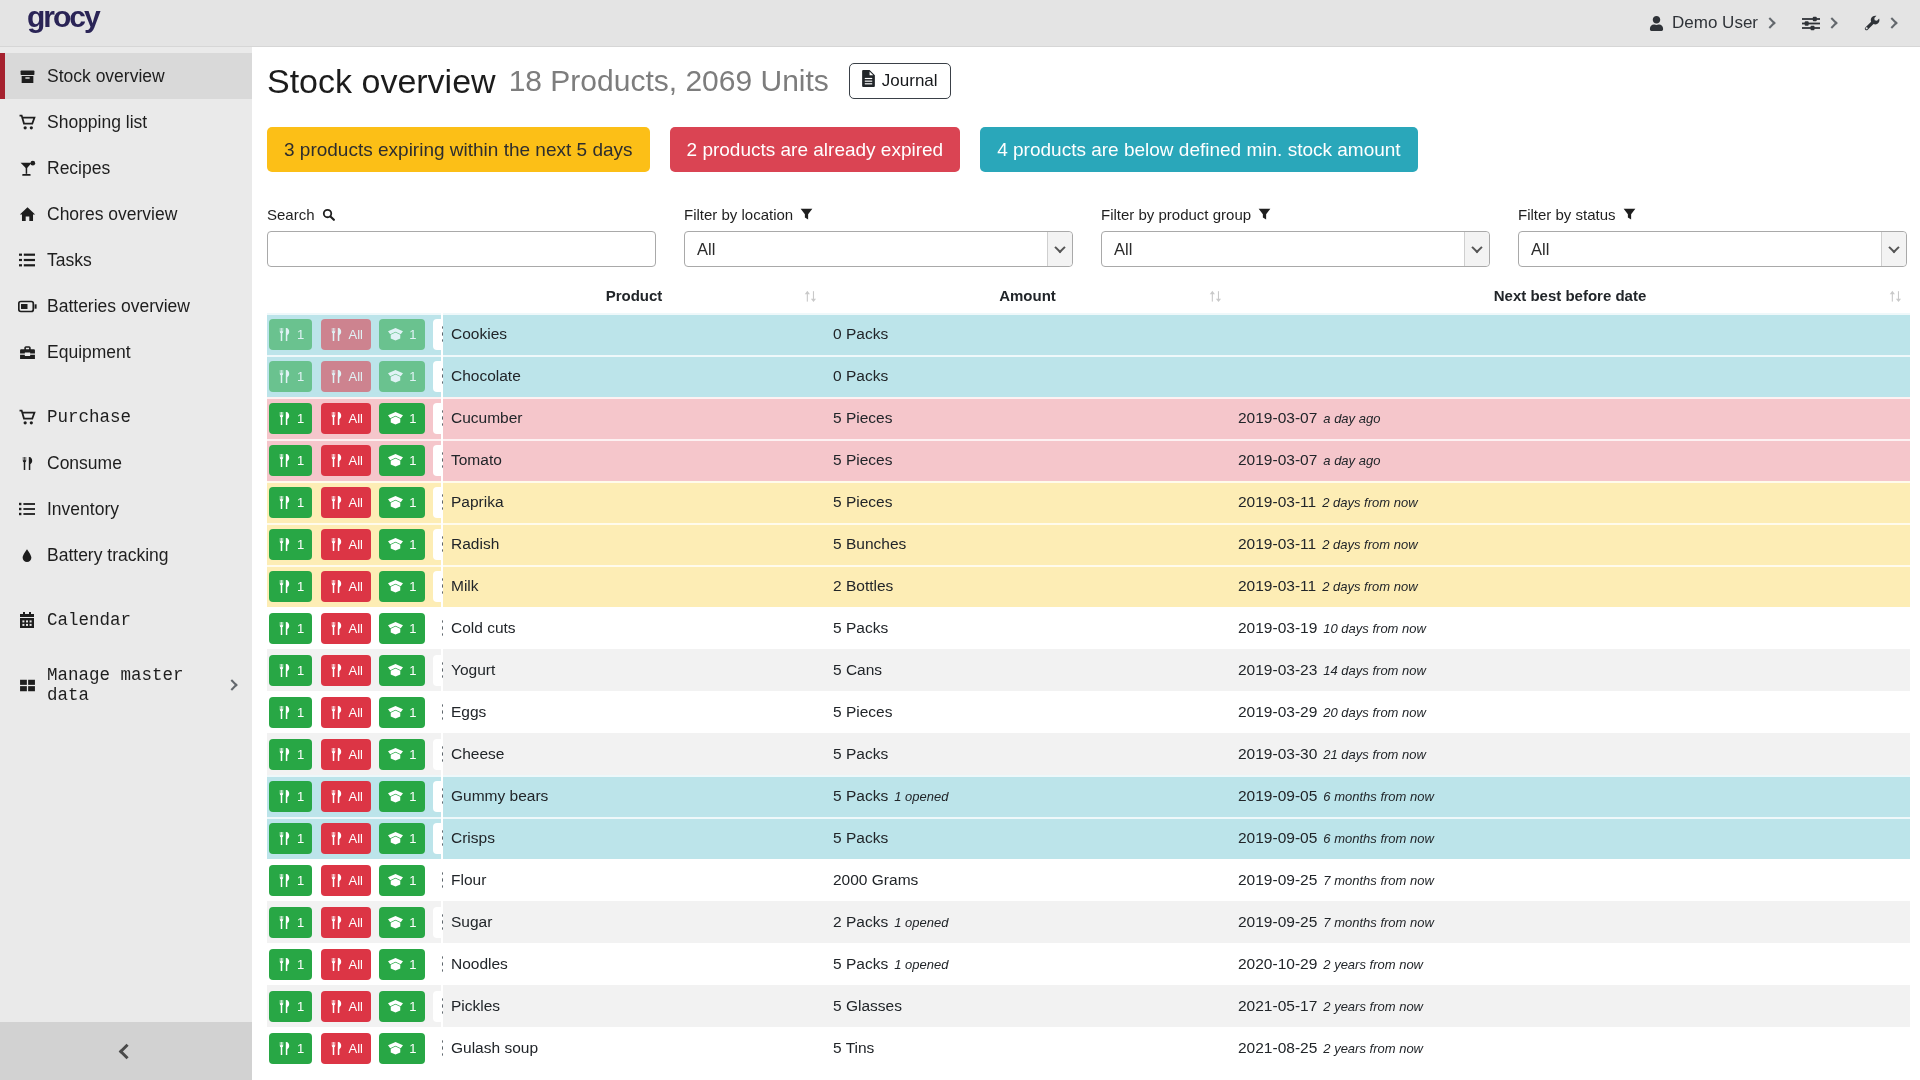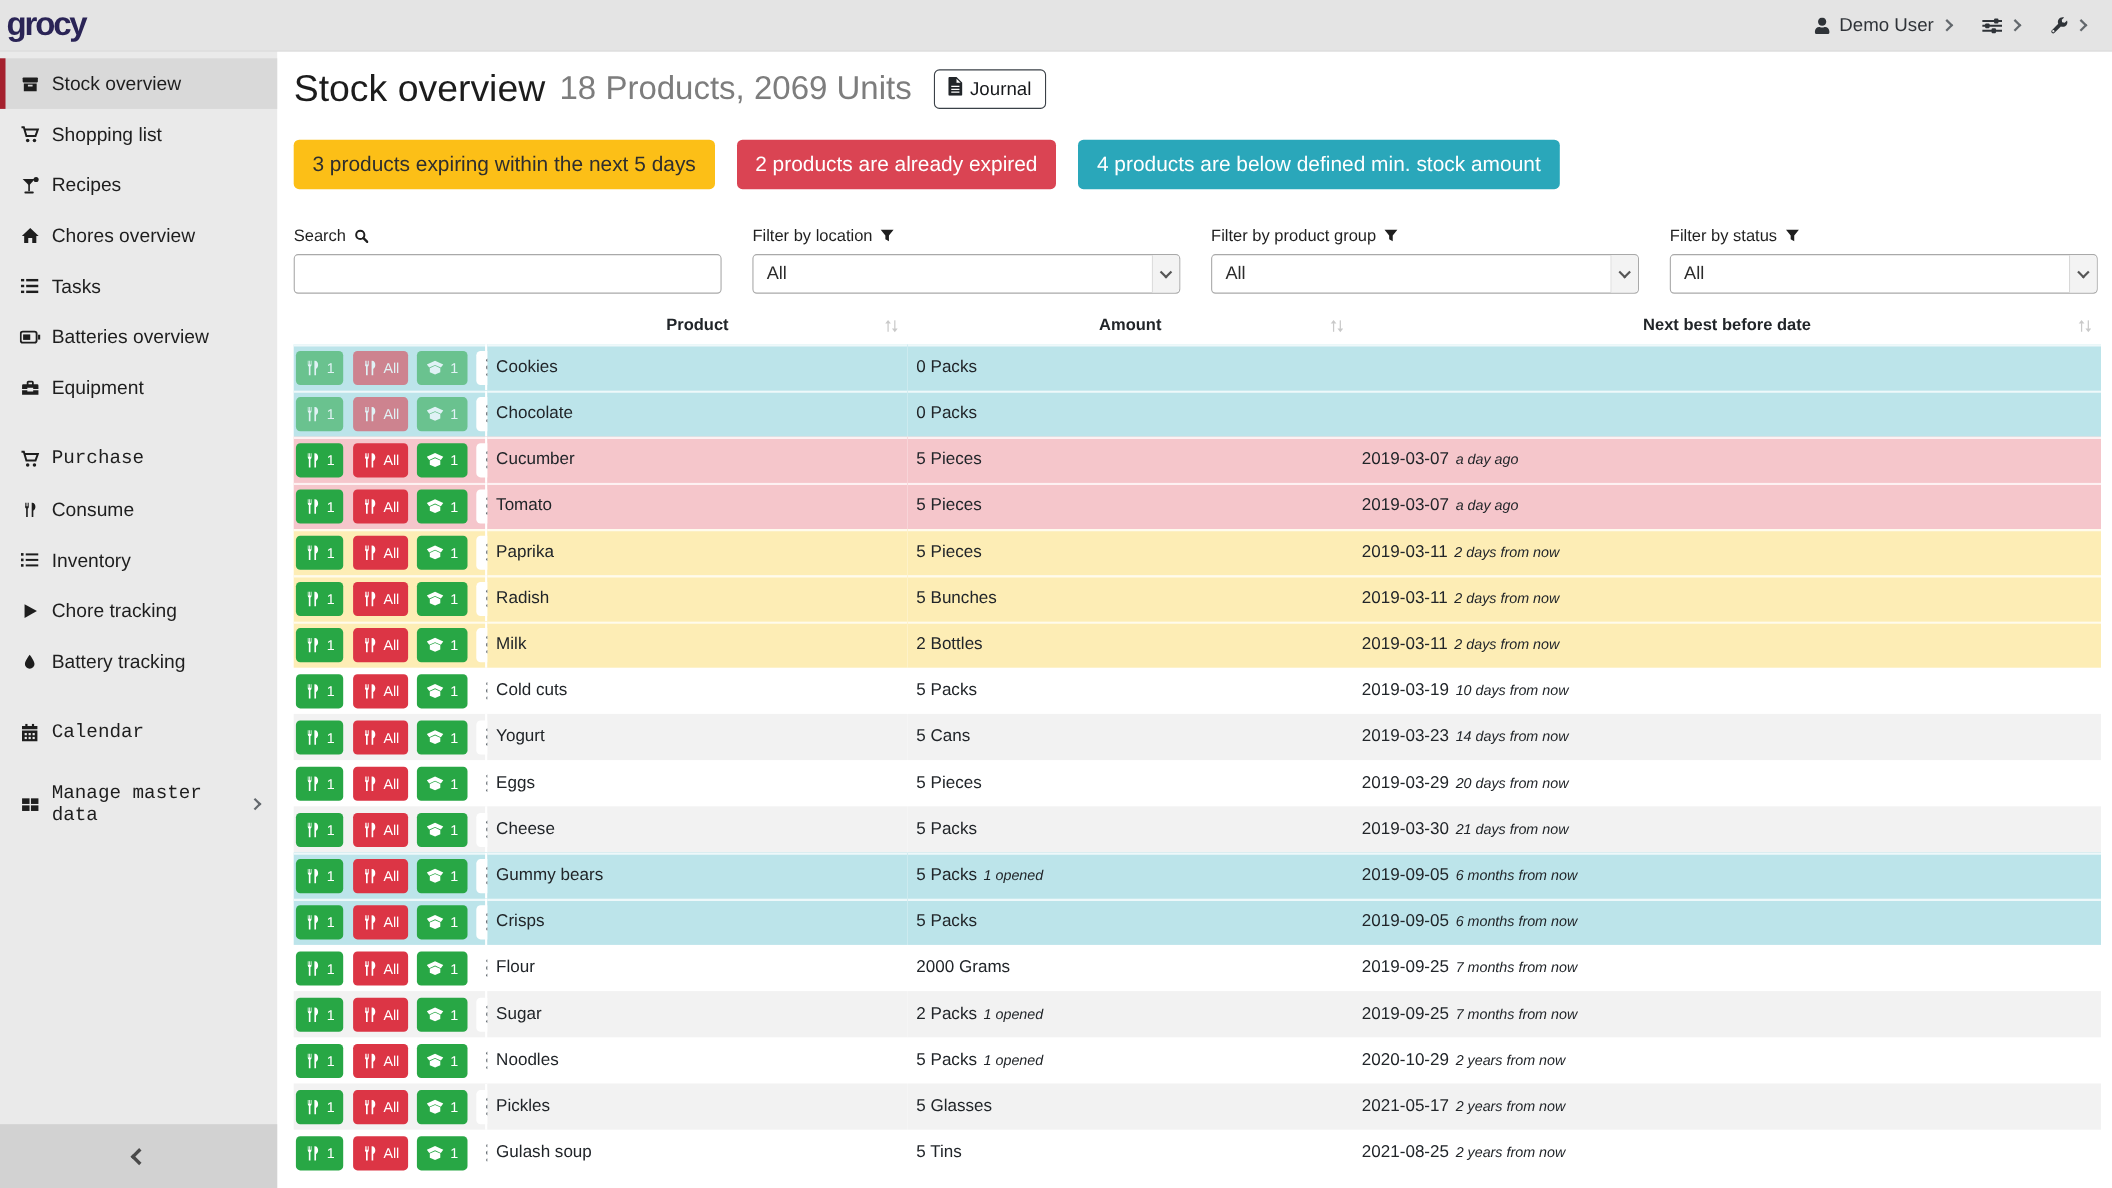--- a/index.html
+++ b/index.html
@@ -1,21 +1,21 @@
 <!DOCTYPE html>
 <html style="--brand: #2a2456; --activeborder: #a5212e; --warning: #fcbf17; --danger: #da4453; --info: #2aa7ba; --rowinfo: #bce4ea; --rowdanger: #f5c6cb; --rowwarning: #fdedb5; --stripe: #f2f2f2; --green: #28a745; --red: #dc3545;"><head>
 <meta charset="utf-8">
 <style>
   * { box-sizing: border-box; margin: 0; padding: 0; }
   html,body { width: 1920px; height: 1080px; overflow: hidden; }
   body { font-family: "Liberation Sans", sans-serif; background: #fff; color: #212529; }
 
   
-  .navbar { height: 47px; background: #e4e4e4; display: flex; align-items: center;
-            padding: 0 24px 0 6px; border-bottom: 1px solid #d6d6d6; }
+  .navbar { height: 47px; background: #e4e4e4; display: flex; 
+            padding: 0 24px 0 27px; border-bottom: 1px solid #d6d6d6; }
   .logo { font-weight: bold; font-size: 30px; color: var(--brand); letter-spacing: -2px; cursor: pointer; }
   .nav-right { margin-left: auto; display: flex; align-items: center; gap: 28px; color: #2f3338; }
   .nav-item { display: flex; align-items: center; gap: 8px; font-size: 17px; cursor: pointer; }
   .nav-item .icon { display: flex; align-items: center; color: #2f3338; }
   .ang { display: inline-block; width: 8px; height: 8px; border-top: 2px solid #63686d;
          border-right: 2px solid #63686d; transform: rotate(45deg); }
   .ang.big { width: 11px; height: 11px; border-width: 3px; border-color: #4a4a4a; transform: rotate(-135deg); }
 
   
   .layout { display: flex; height: 1033px; }
@@ -244,29 +244,20 @@
                 <rect x="0" y="1.8" width="2.4" height="2.4"></rect>
                 <rect x="4.4" y="2.1" width="11.6" height="1.8"></rect>
                 <rect x="0" y="6.8" width="2.4" height="2.4"></rect>
                 <rect x="4.4" y="7.1" width="11.6" height="1.8"></rect>
                 <rect x="0" y="11.8" width="2.4" height="2.4"></rect>
                 <rect x="4.4" y="12.1" width="11.6" height="1.8"></rect>
               </g>
             </svg>
           </span>
     <span class="s-label">Inventory</span>
-
-  </div>
-        <div class="s-item">
-    <span class="s-icon">
-            <svg viewBox="0 0 16 16" width="15" height="15">
-              <path fill="currentColor" d="M2.5 1.3l12 6.7-12 6.7z"></path>
-            </svg>
-          </span>
-    <span class="s-label">Chore tracking</span>
 
   </div>
         <div class="s-item">
     <span class="s-icon">
             <svg viewBox="0 0 16 16" width="14" height="15">
               <path fill="currentColor" d="M8 .8S3 7.2 3 10.4a5 5 0 0010 0C13 7.2 8 .8 8 .8z"></path>
             </svg>
           </span>
     <span class="s-label">Battery tracking</span>
 

